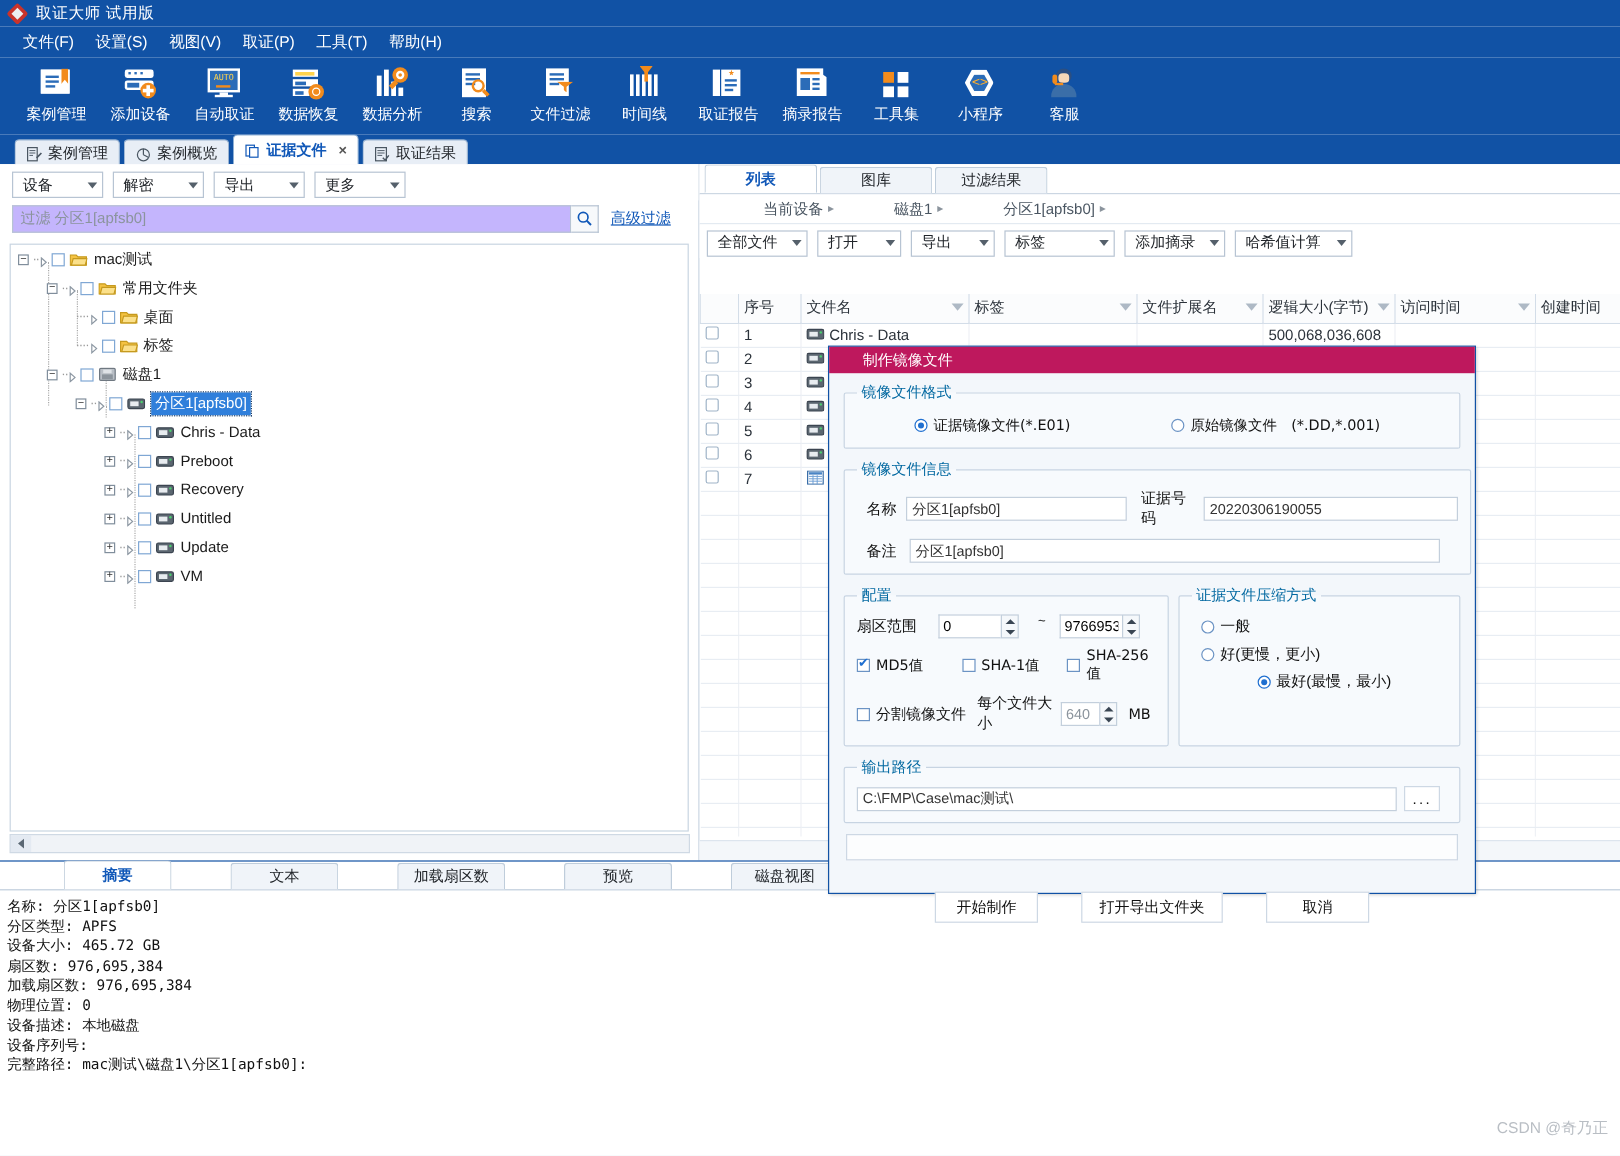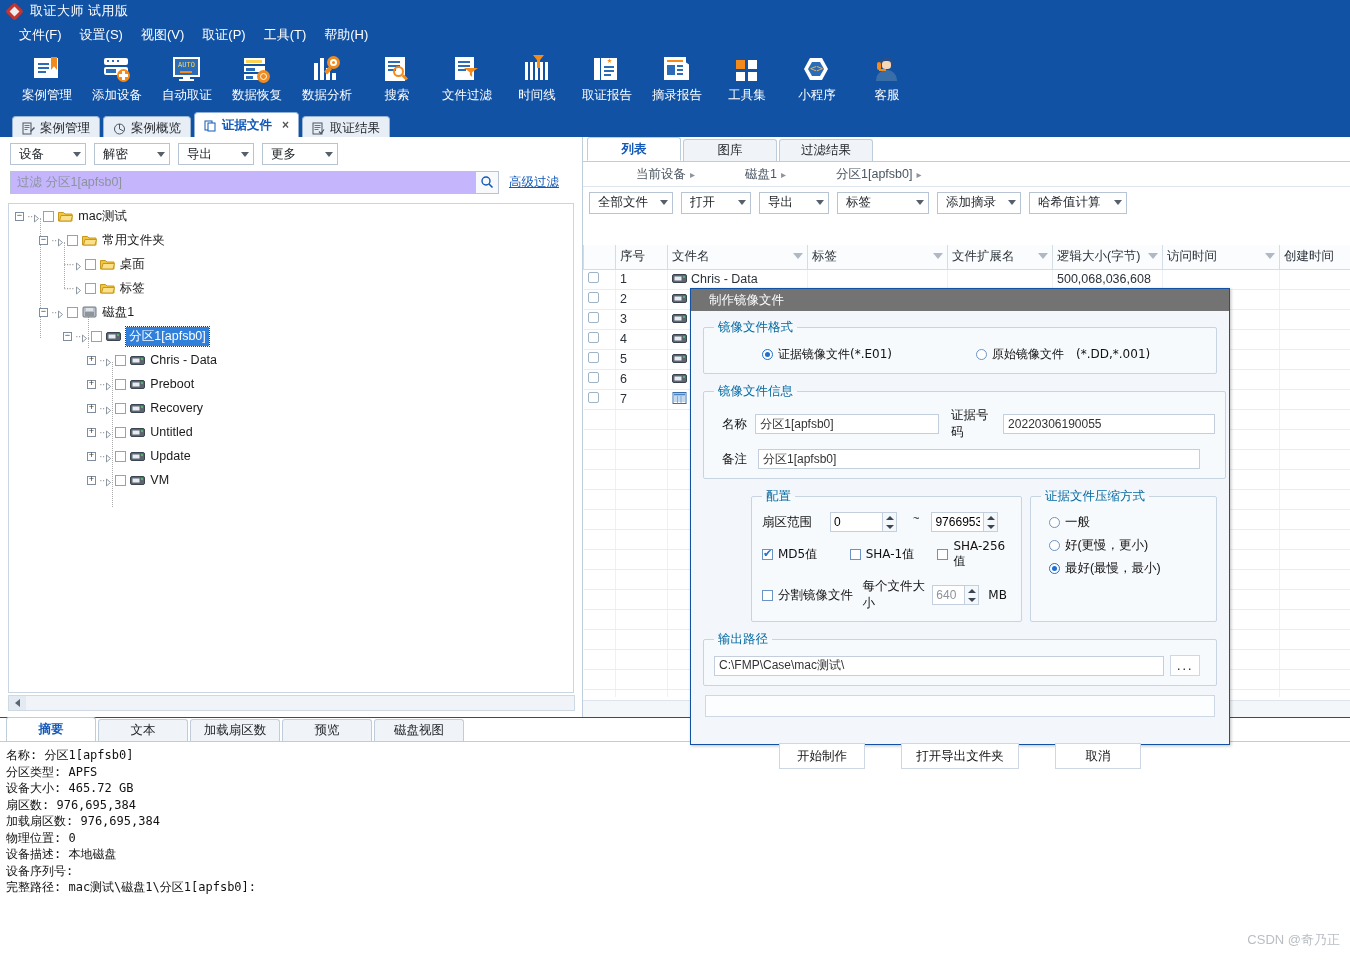--- a/index.html
+++ b/index.html
@@ -165,40 +165,40 @@
 
   
   #rscrollh { position:absolute; left:0; right:0; bottom:0; height:17px; background:#f4f7fa; border-top:1px solid #dde5ee; }
 
   
   #bottom { height: 240px; background:#fff; border-top:1px solid #1152a5; position:relative; }
   #btabs { height: 24px; display:flex; align-items:flex-end; padding-left:6px; border-bottom:1px solid #bfcddb; }
   .btab {
     height:22px; min-width:90px; border:1px solid #bfcddb; border-bottom:none; background:#f0f4f9;
     display:flex;align-items:center;justify-content:center; font-size:12.5px; color:#22262b;
-    margin-right:2px; border-radius:3px 3px 0 0; cursor:default;
+    margin-right:2px; border-radius:3px 3px 0 0; cursor:default;margin-left:47px;
   }
   .btab.active { background:#fff; color:#1158b8; font-weight:bold; height:24px; }
   #summary {
     padding: 5px 0 0 6px; font-family:"DejaVu Sans Mono", monospace; font-size:12px;
     color:#111; line-height:16.5px; white-space:pre;
   }
   #watermark {
     position:absolute; right:10px; bottom:8px; color:#b9bec4; font-size:13px;
   }
 
   
   #dialog {
     position:absolute; left:690px; top:288px; width:540px; height:457px;
     background:#f3f7fb; border:1px solid #1152a5;
     box-shadow: 1px 1px 3px rgba(0,0,0,.25); z-index: 50;
   }
   #dlg-title {
-    height:22px; background:#737373; color:#fff; display:flex;align-items:center;
-    padding-left:18px; font-size:12.5px;
+    height:22px; background:#be185d; color:#fff; display:flex;align-items:center;
+    padding-left:28px; font-size:12.5px;
   }
   #dlg-body { padding:8px 12px 0 12px; position:relative; }
   fieldset.grp {
     border:1px solid #c7d4e2; margin:0 0 9px 0; padding:7px 10px 9px 10px; background:#f7fafd;
     border-radius:2px;
   }
   fieldset.grp > legend { font-size:12.5px; color:#0369a1; padding:0 4px; }
   .radio-row { display:flex; align-items:center; }
   .radio {
     width:11px;height:11px;border:1px solid #6b93c4;border-radius:50%;background:#fff;
@@ -1028,21 +1028,21 @@
         <span class="fldlabel" style="margin:0 6px 0 12px;">证据号码</span>
         <input class="txt" style="width: 228px;" type="text" value="20220306190055">
       </div>
       <div style="display:flex; align-items:center;">
         <span class="fldlabel" style="width:44px; padding-left:8px;">备注</span>
         <input class="txt" style="width: 442px;" type="text" value="分区1[apfsb0]">
       </div>
     </fieldset>
 
     <div style="display:flex; gap:8px;">
-      <fieldset class="grp" style="width:268px; margin-bottom:4px;margin-left:48px;">
+      <fieldset class="grp" style="width:268px; margin-bottom:4px;">
         <legend>配置</legend>
         <div style="display:flex; align-items:center; margin-bottom:7px;">
           <span class="fldlabel" style="width:68px;">扇区范围</span>
           <span class="spin">
             <input style="width: 52px;" type="text" value="0">
             <span class="btns">
                 <div>
                   <span class="up"></span>
                 </div>
                 <div>
@@ -1101,21 +1101,21 @@
       <fieldset class="grp" style="flex:1; margin-bottom:4px;">
         <legend>证据文件压缩方式</legend>
         <div class="radio-row" style="margin:2px 0 6px 8px;">
           <span class="radio"></span>
           <span class="fldlabel">一般</span>
         </div>
         <div class="radio-row" style="margin:0 0 6px 8px;">
           <span class="radio"></span>
           <span class="fldlabel">好(更慢，更小)</span>
         </div>
-        <div class="radio-row" style="margin:0 0 2px 8px;">
+        <div class="radio-row" style="margin:0 0 2px 8px;justify-content:center;">
           <span class="radio on"></span>
           <span class="fldlabel">最好(最慢，最小)</span>
         </div>
       </fieldset>
     </div>
 
     <fieldset class="grp" style="margin-top:5px;">
       <legend>输出路径</legend>
       <div style="display:flex; align-items:center;">
         <input class="txt" style="width: 450px;" type="text" value="C:\FMP\Case\mac测试\">

